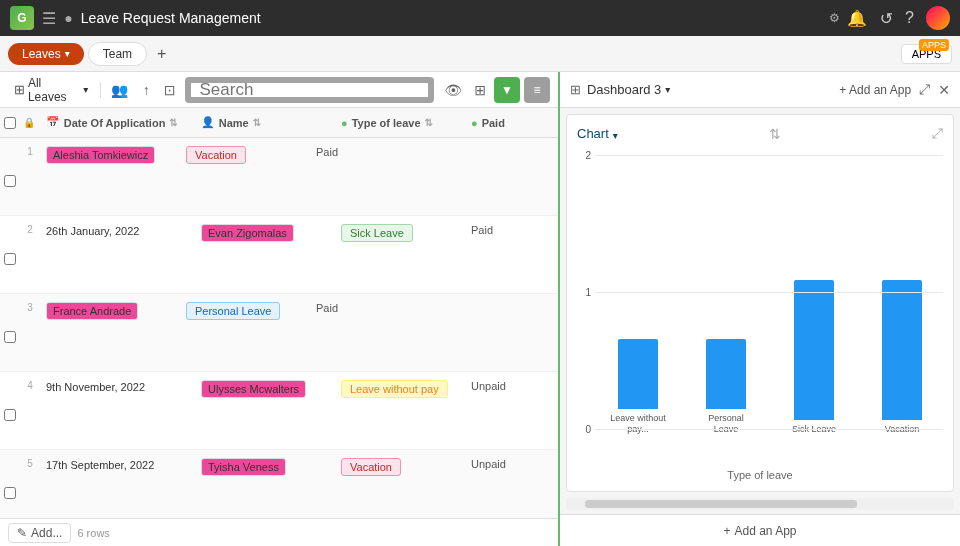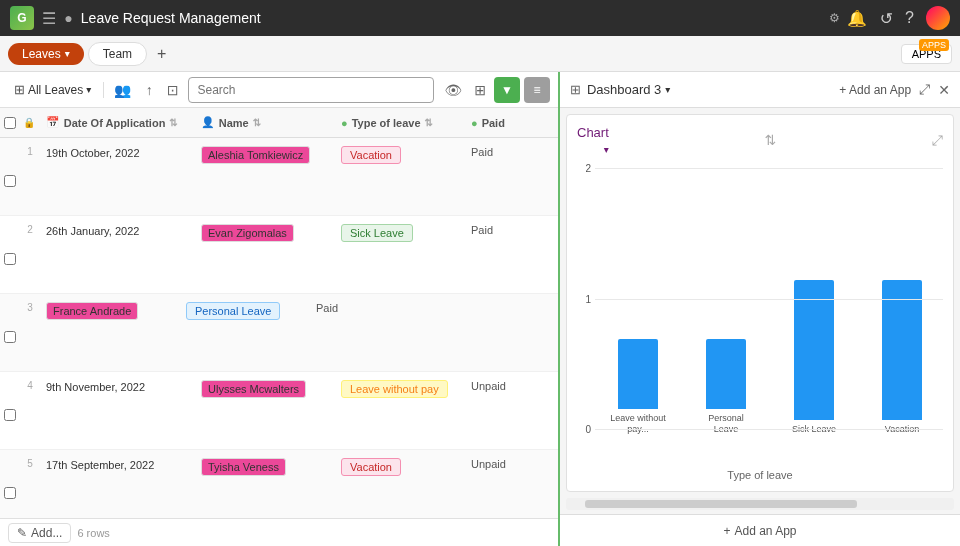--- a/index.html
+++ b/index.html
@@ -102,24 +102,24 @@
       display: flex; align-items: center; gap: 3px;
       font-size: 12px; color: #333; cursor: pointer;
       padding: 2px 6px;
       border-radius: 3px;
     }
     .toolbar-divider { width: 1px; height: 16px; background: #ddd; }
     .toolbar-icon { color: #666; font-size: 14px; cursor: pointer; padding: 2px 4px; }
     .search-box {
       flex: 1;
       height: 26px;
-      border: 1px solid #a3a3a3;
+      border: 6px solid #a3a3a3;
       border-radius: 4px;
       padding: 0 8px;
-      font-size: 12px;
+      font-size: 17px;
       color: #ef4444;
     }
     .toolbar-right { display: flex; align-items: center; gap: 4px; margin-left: auto; }
     .filter-btn {
       width: 26px; height: 26px;
       background: #4CAF50;
       border-radius: 4px;
       display: flex; align-items: center; justify-content: center;
       color: white; font-size: 12px; cursor: pointer;
     }
@@ -281,21 +281,21 @@
       padding: 10px;
       display: flex;
       flex-direction: column;
     }
     .chart-header {
       display: flex; align-items: center; justify-content: space-between;
       margin-bottom: 8px;
     }
     .chart-title-btn {
       display: flex; align-items: flex-end; gap: 4px;
-      font-size: 13px; font-weight: 500; color: #701a75; cursor: pointer; flex-direction: column;
+      font-size: 13px; font-weight: 500; color: #0c4a6e; cursor: pointer;
     }
     .chart-expand { color: #aaa; font-size: 14px; cursor: pointer; }
     .chart-sort-icon { color: #aaa; font-size: 14px; }
 
     .chart-body {
       flex: 1;
       display: flex;
       flex-direction: column;
     }
 
@@ -448,21 +448,20 @@
           <span>Paid</span>
         </div>
       </div>
 
       <div class="table-rows" id="table-rows-container">
           <div class="table-row">
     <div class="col-check" style="padding-top:8px;">
       <input type="checkbox" style="width: 12px; height: 12px;">
     </div>
     <div class="row-num">1</div>
-    <div class="cell-date">19th October, 2022</div>
     <div class="cell-name">
       <span class="name-badge">Aleshia Tomkiewicz</span>
     </div>
     <div class="cell-type">
       <span class="type-badge badge-vacation">Vacation</span>
     </div>
     <div class="cell-paid">
       <span class="paid-text">Paid</span>
     </div>
   </div>

